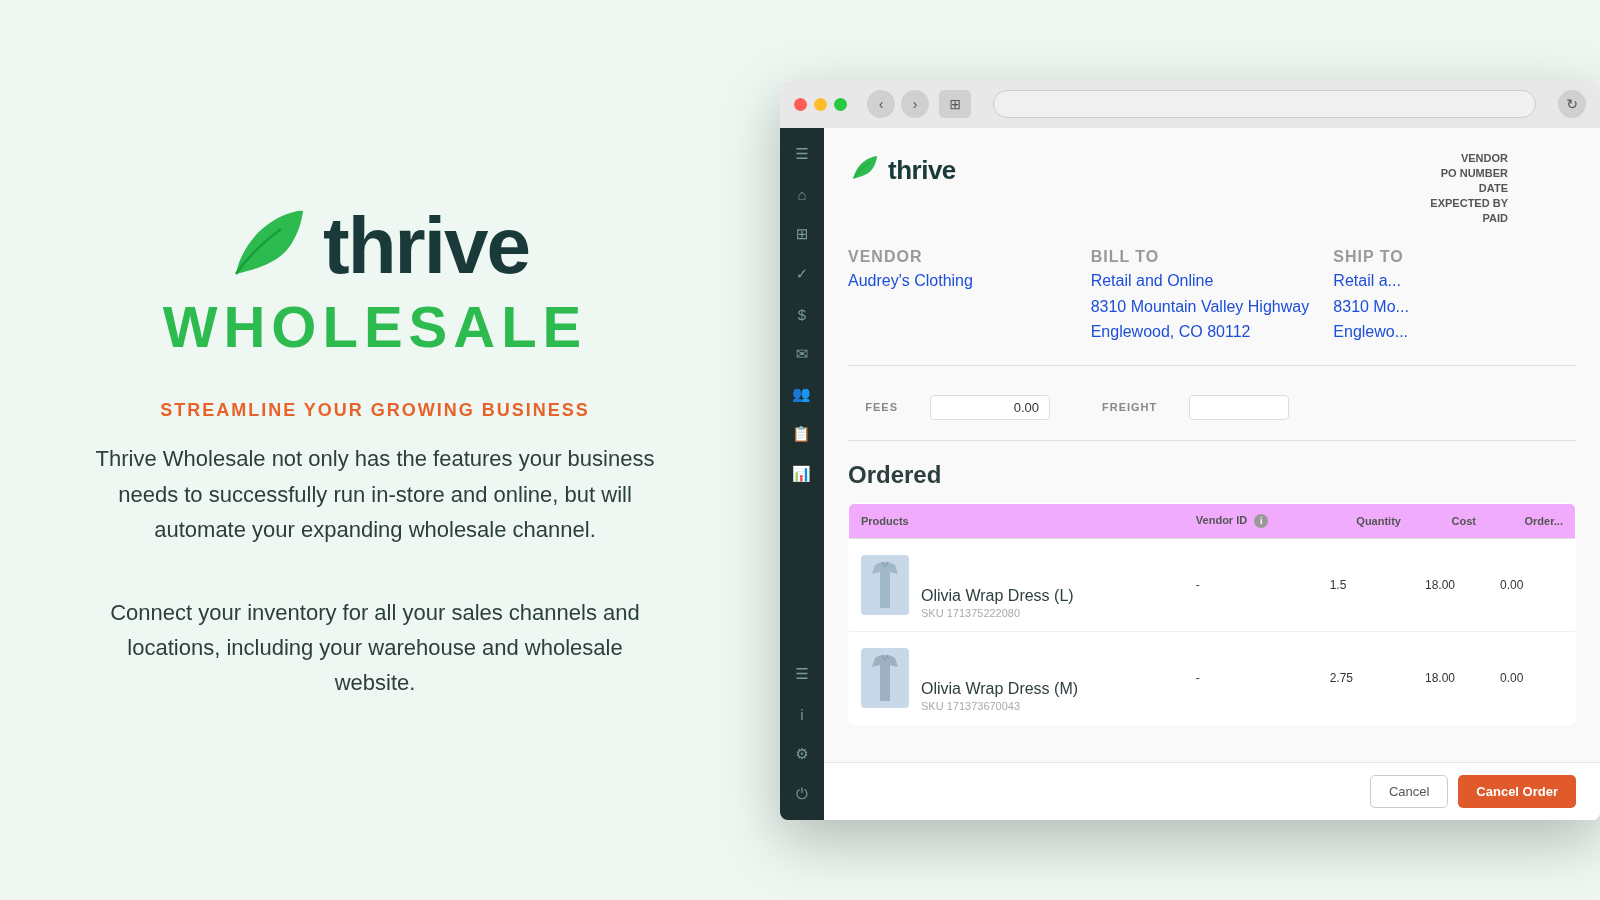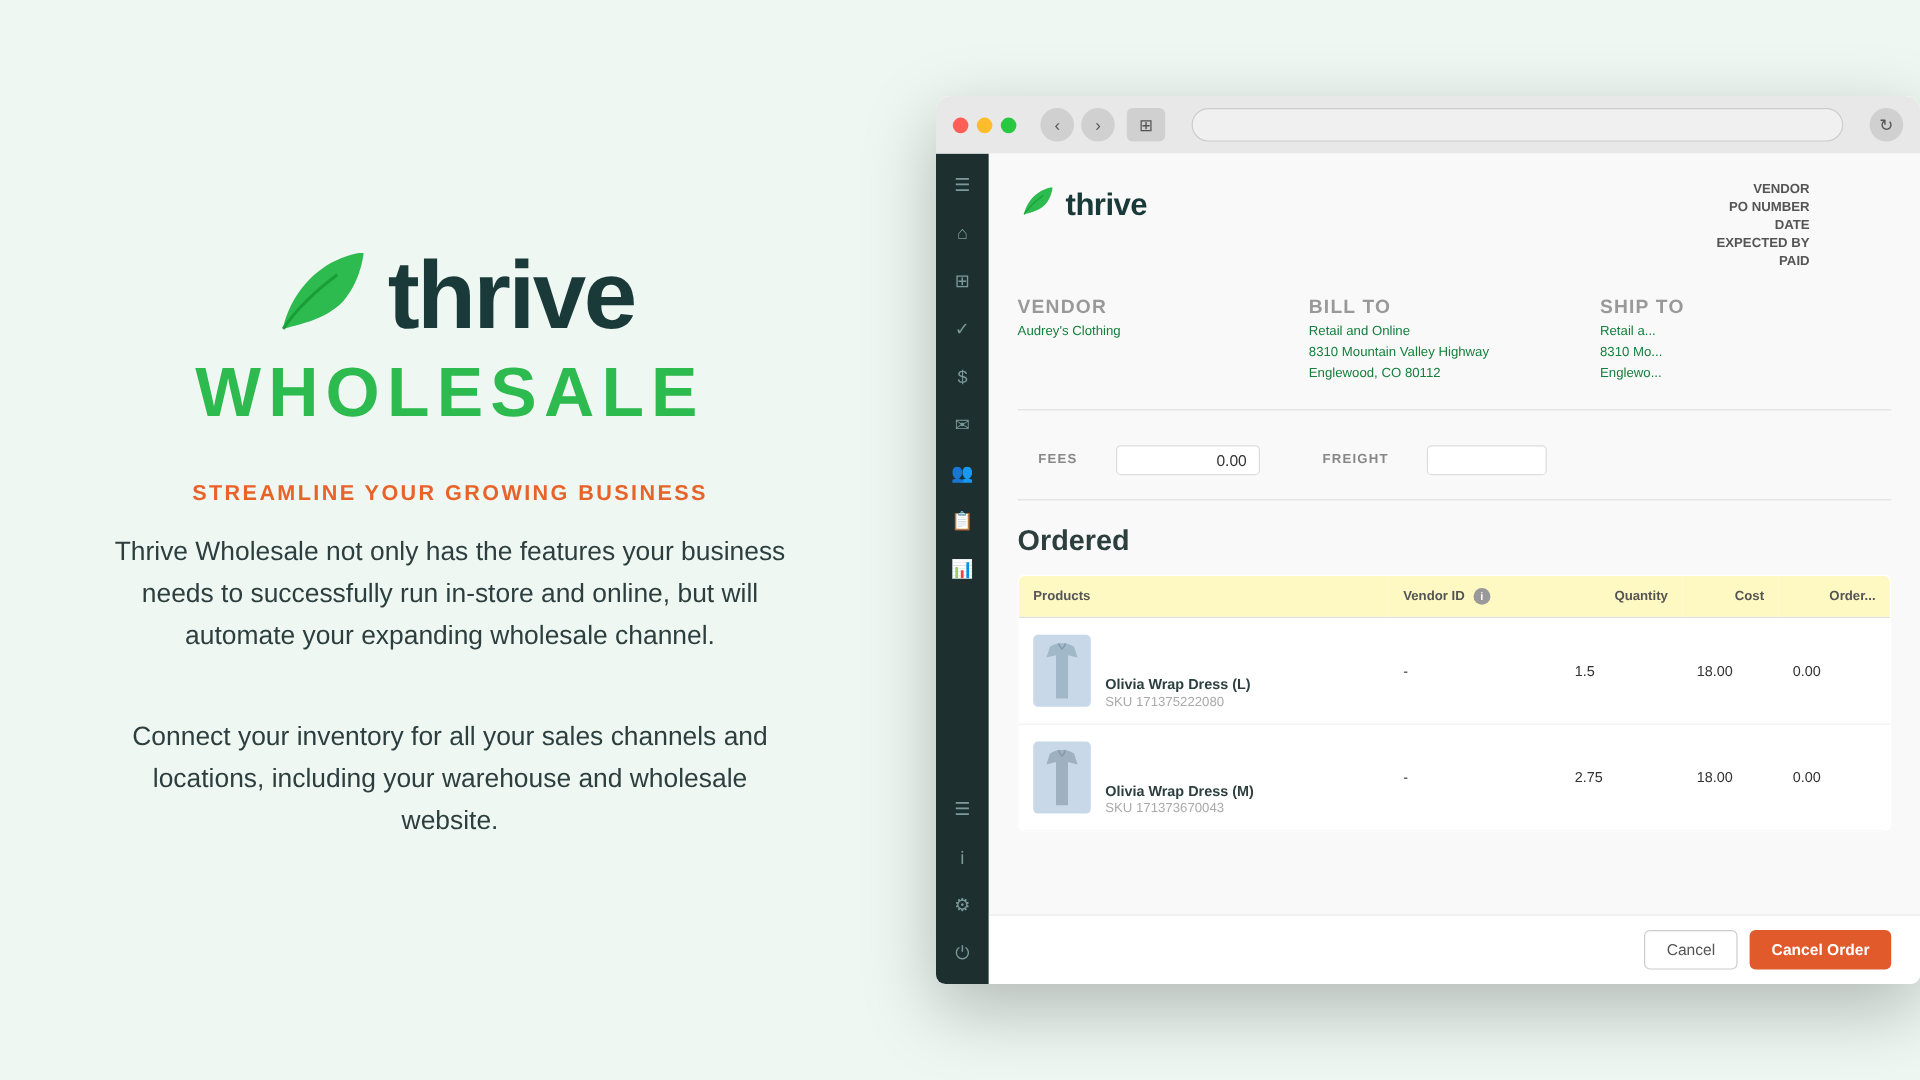--- a/index.html
+++ b/index.html
@@ -299,22 +299,22 @@
     .vendor-col h4 {
       font-size: 16px;
       font-weight: 700;
       color: #999;
       text-transform: uppercase;
       letter-spacing: 1px;
       margin-bottom: 2px;
     }
 
     .vendor-col p {
-      font-size: 11px;
-      color: #15803d;
+      font-size: 16px;
+      color: #1d4ed8;
       line-height: 1.6;
     }
 
     
     .fees-row {
       display: flex;
       align-items: center;
       gap: 32px;
       margin-bottom: 20px;
       padding-bottom: 20px;
@@ -375,21 +375,21 @@
     .products-table {
       width: 100%;
       border-collapse: collapse;
       background: #fff;
       border: 1px solid #e8e8e8;
       border-radius: 6px;
       overflow: hidden;
     }
 
     .products-table thead tr {
-      background: #fef9c3;
+      background: #f0abfc;
     }
 
     .products-table thead th {
       padding: 10px 12px;
       font-size: 11px;
       font-weight: 700;
       color: #555;
       text-align: left;
       border-bottom: 1px solid #e0e0e0;
     }
@@ -434,22 +434,22 @@
       align-items: center;
       justify-content: center;
     }
 
     .product-thumb svg {
       width: 30px;
       height: 50px;
     }
 
     .product-info .product-name {
-      font-size: 12px;
-      font-weight: 700;
+      font-size: 16px;
+      font-weight: 400;
       color: #2c3e3e;
       margin-top: 36px;
     }
 
     .product-info .product-sku {
       font-size: 11px;
       color: #aaa;
       margin-top: 2px;
     }
 

